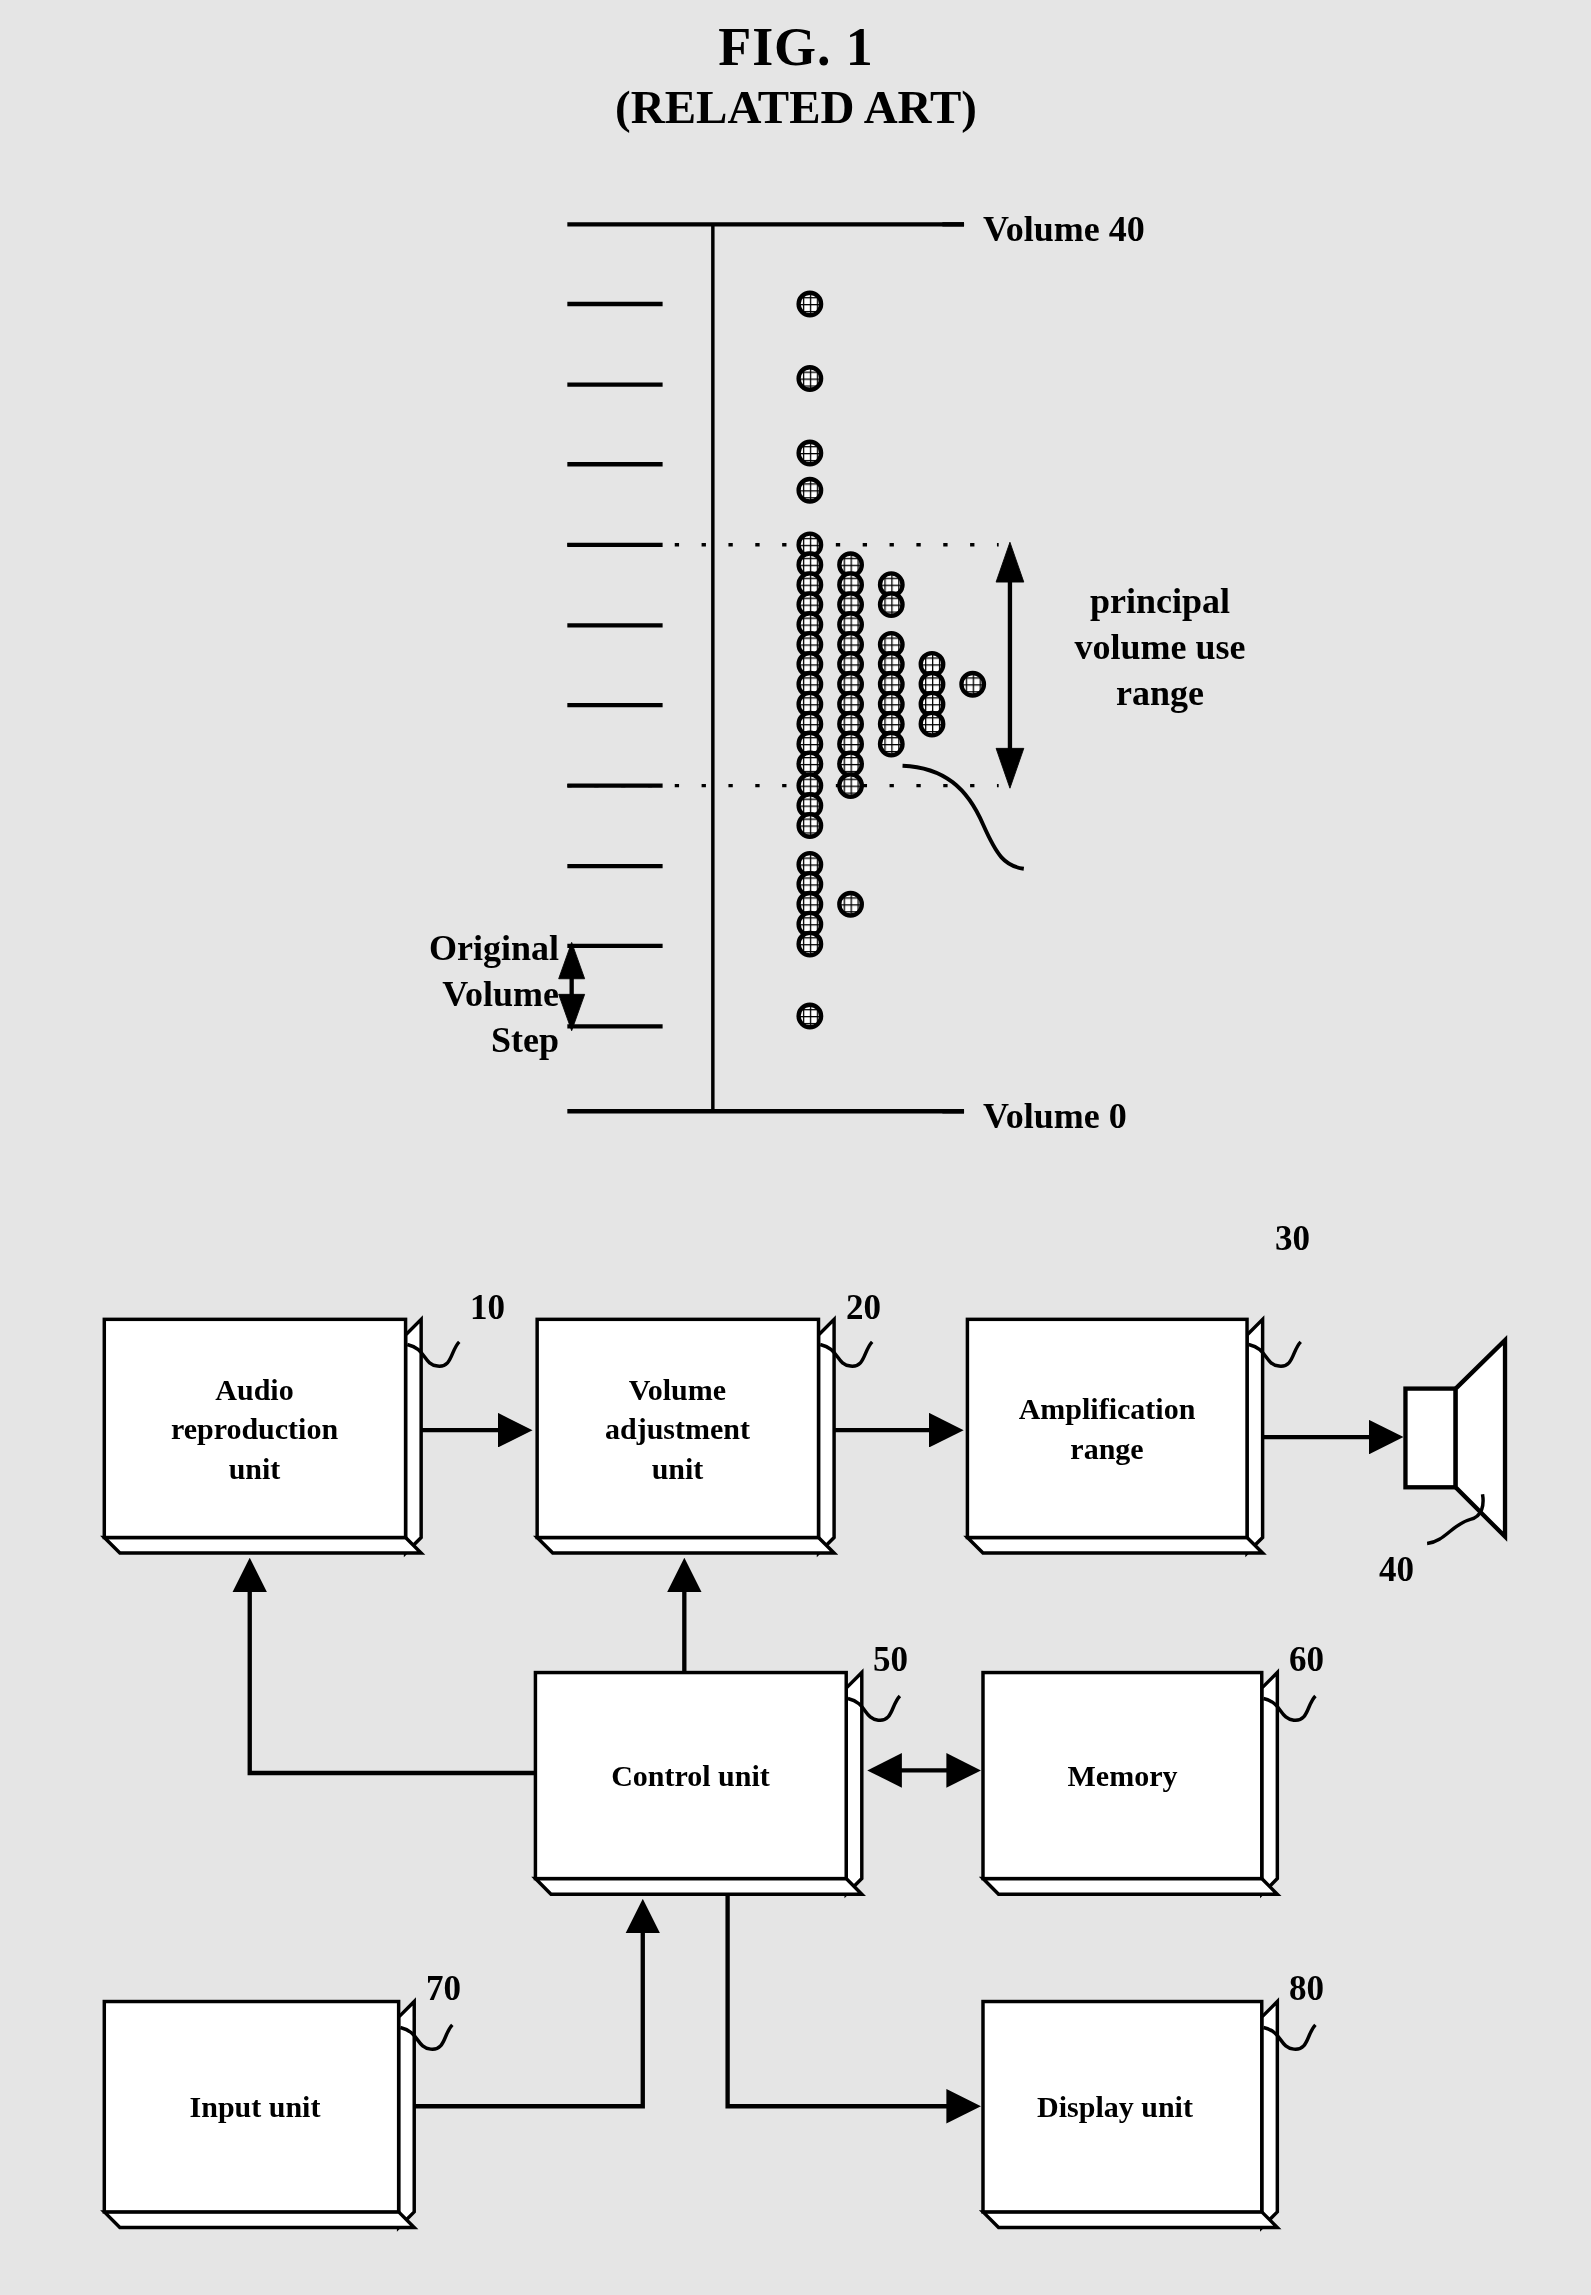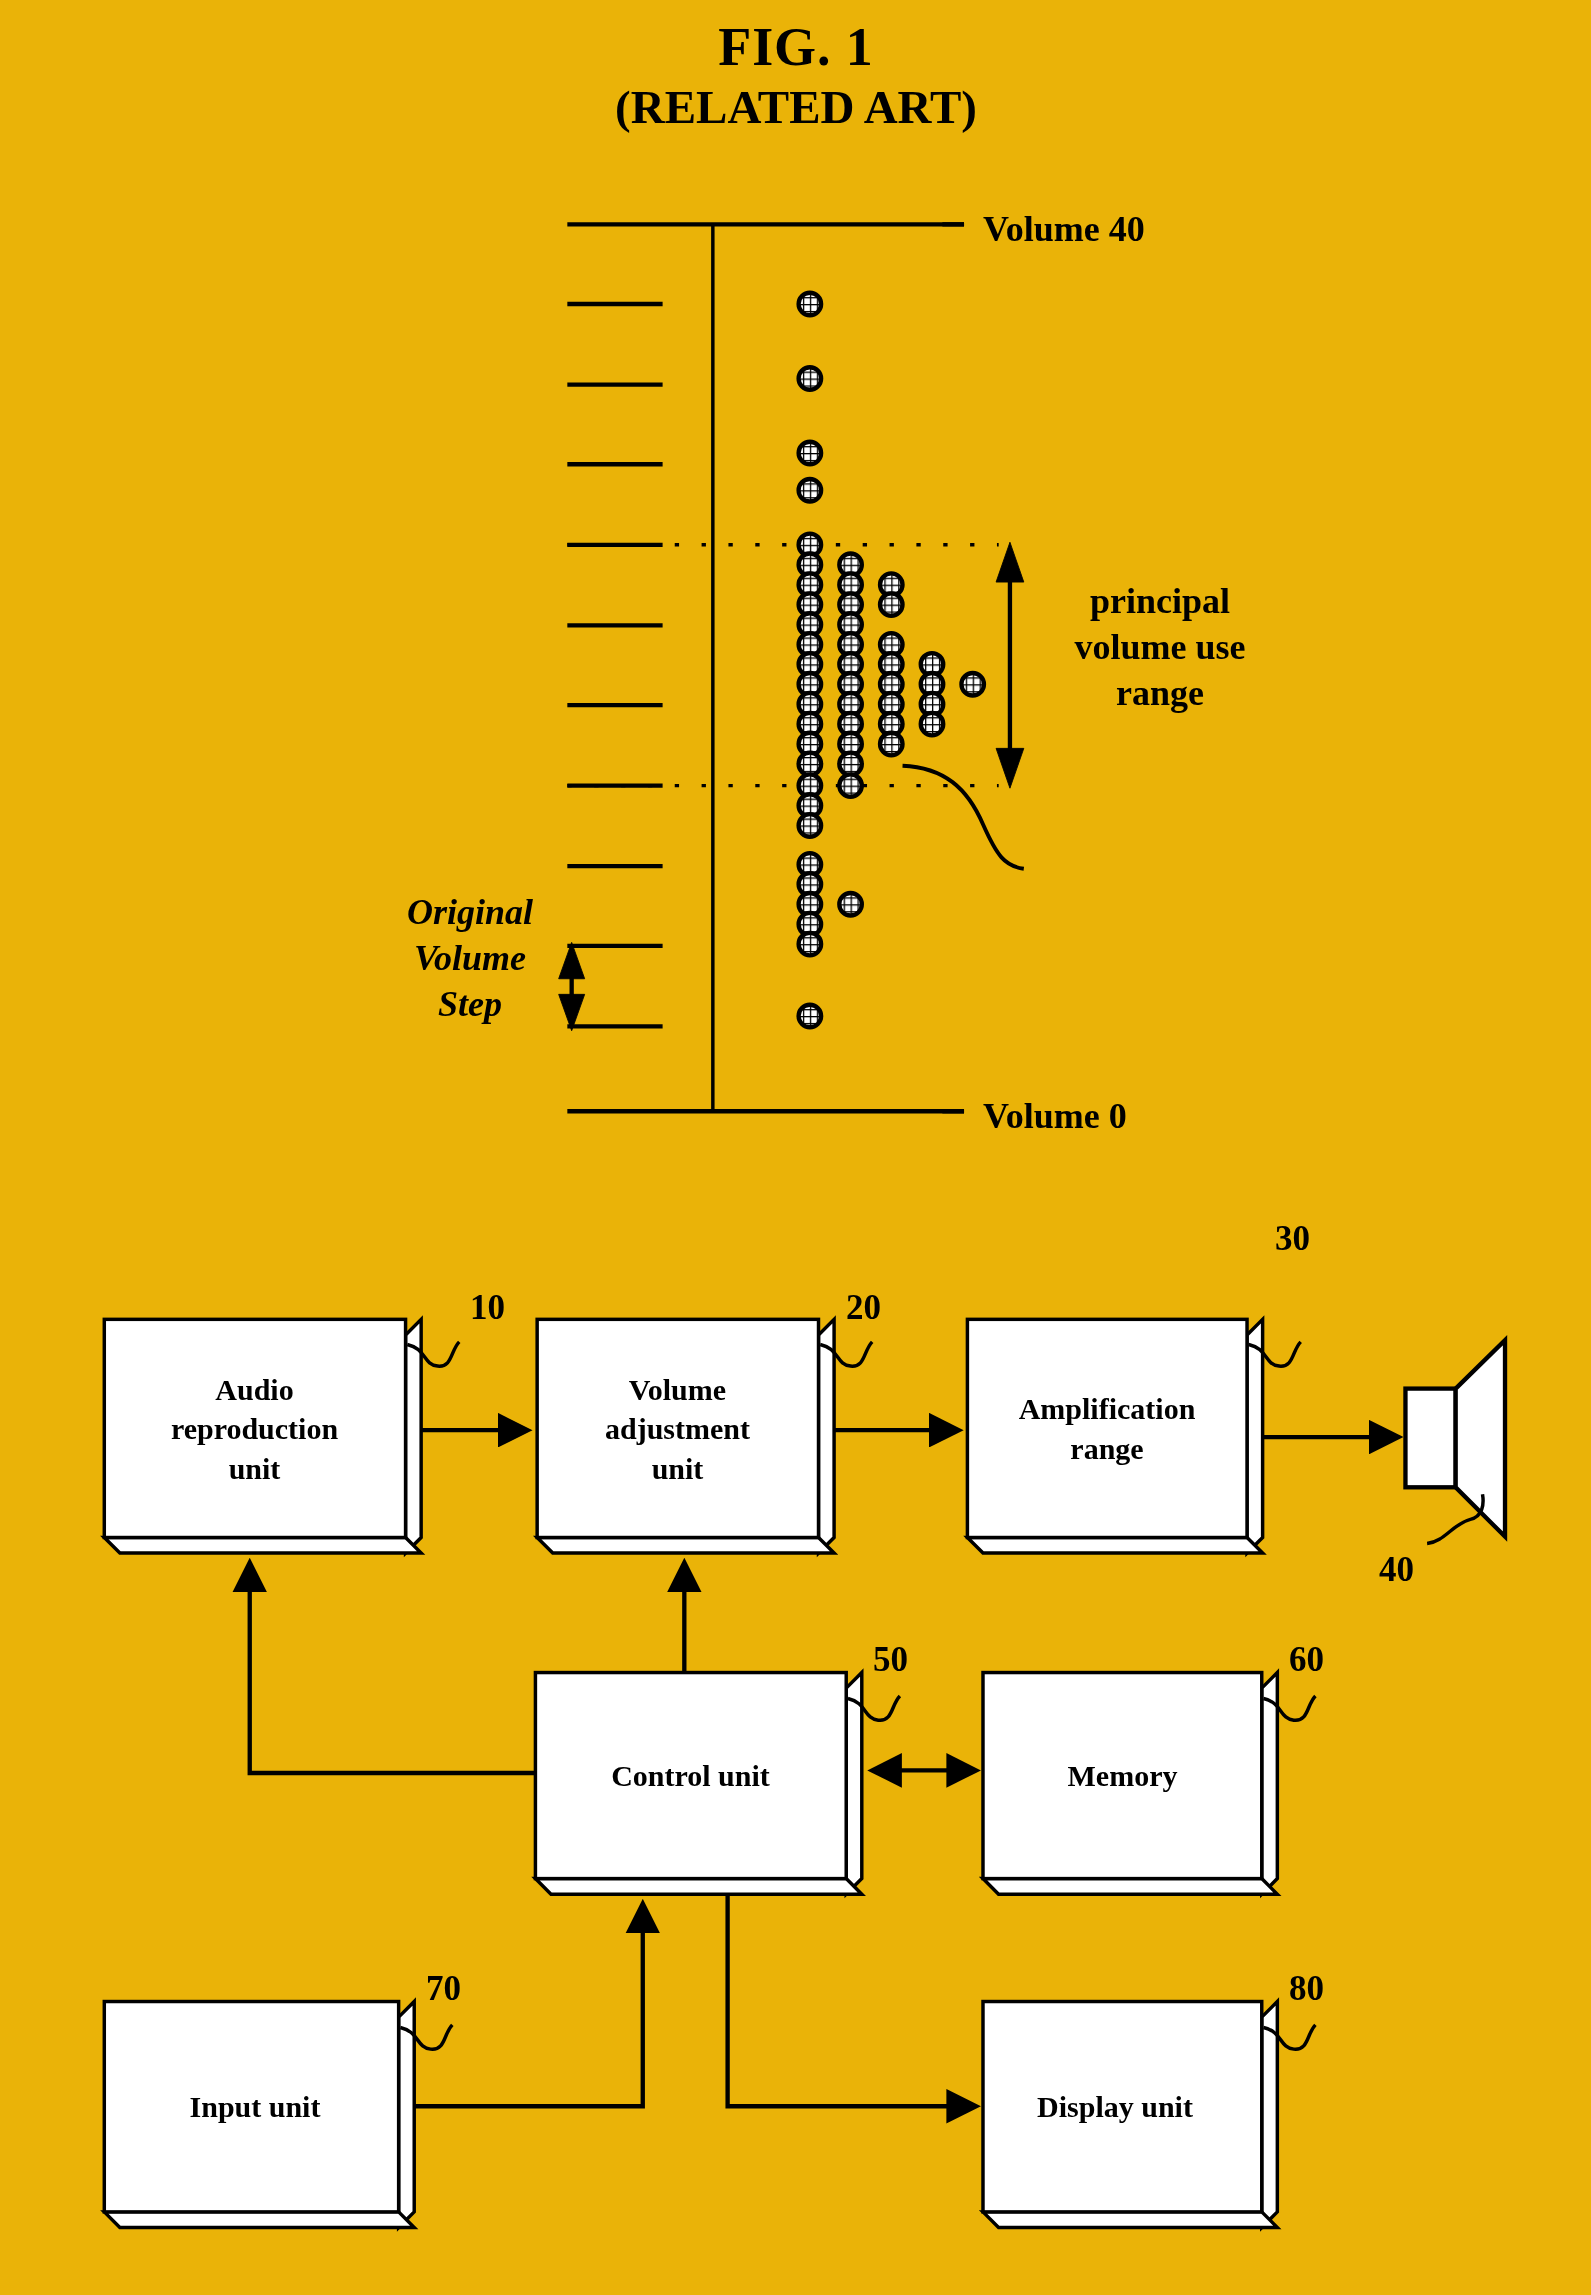--- a/index.html
+++ b/index.html
@@ -8,21 +8,21 @@
     background: #ffffff;
   }
   body {
     font-family: "Liberation Serif", "DejaVu Serif", serif;
     color: #000000;
   }
   #page {
     position: relative;
     width: 1592px;
     height: 2295px;
-    background: #eab308;
+    background: #e5e5e5;
     overflow: hidden;
   }
   .fig-title {
     position: absolute;
     text-align: center;
     font-weight: bold;
     color: #000;
     white-space: nowrap;
   }
   #fig1-title {
@@ -211,21 +211,21 @@
 
   <div class="plot-label" id="lbl-volume40" style="left:983px; top:206px;">Volume 40</div>
 
   <div class="plot-label" id="lbl-volume0" style="left:983px; top:1093px;">Volume 0</div>
 
   <div class="plot-label" id="lbl-principal-range" style="left:1039px; top:578px; width:242px; text-align:center;">principal
 volume use
 range</div>
 
 
-  <div class="plot-label" id="lbl-step" style="left:381px; top:889px; width:178px; text-align:center;font-style:italic;">Original
+  <div class="plot-label" id="lbl-step" style="left:381px; top:925px; width:178px; text-align:right;">Original
 Volume
 Step</div>
 
 
   <svg class="layer" id="fig2-svg" width="1592" height="2295" viewBox="0 0 1838 2651">
 
     <defs>
       <marker id="arrow" viewBox="0 0 12 12" refX="10" refY="6" markerWidth="8" markerHeight="8" orient="auto-start-reverse">
         <path d="M 0 0 L 12 6 L 0 12 z" fill="#000"></path>
       </marker>

